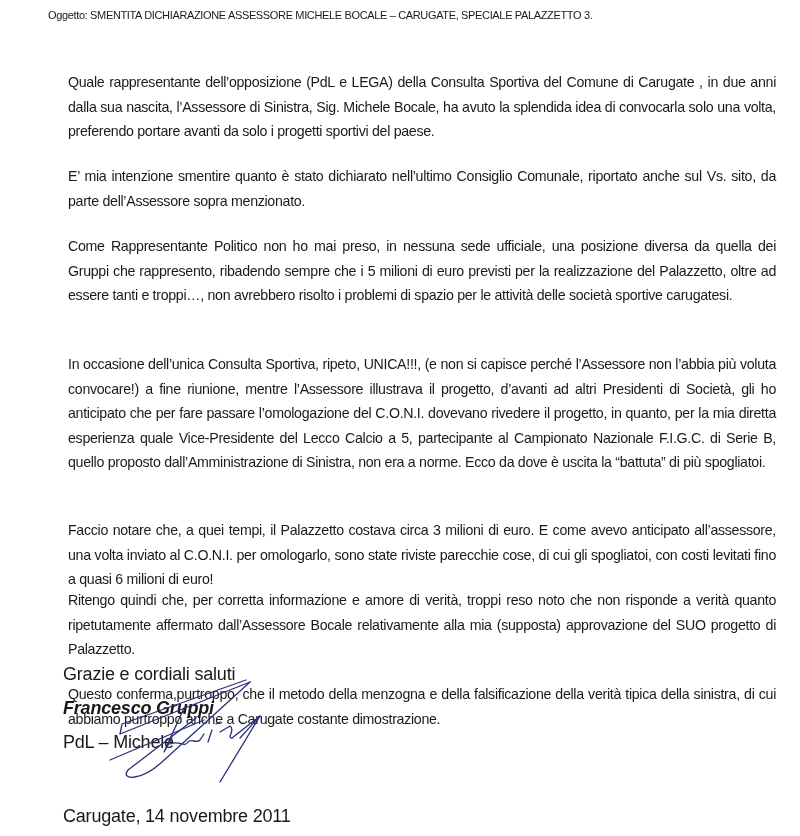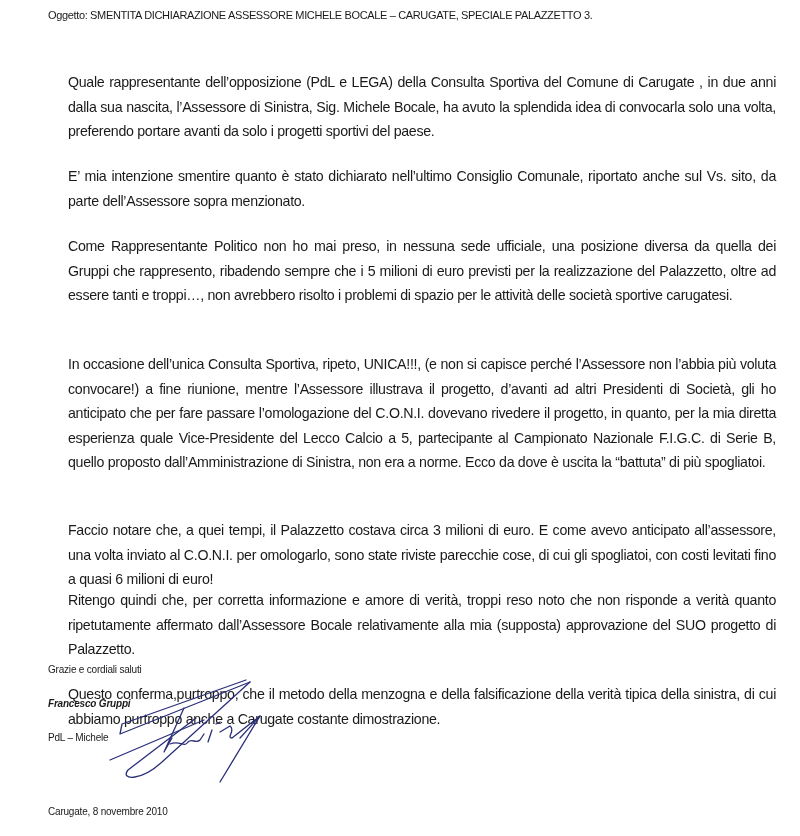--- a/index.html
+++ b/index.html
@@ -11,42 +11,42 @@
     .page { position: absolute; left: 48px; top: 0; width: 708px; }
     .subject {
       position: absolute; top: 9px; left: 0; width: 740px;
       font-size: 11px; letter-spacing: -0.35px; white-space: nowrap;
     }
     .para {
       position: absolute; left: 4px; width: 708px;
       font-size: 14.2px; line-height: 24.6px; text-align: justify;
       letter-spacing: -0.3px; margin: 16px;
     }
-    .closing { position: absolute; left: 0; font-size: 10px; letter-spacing: -0.2px; white-space: nowrap; }
+    .closing { position: absolute; left: 15px; font-size: 18px; letter-spacing: -0.2px; white-space: nowrap; }
     .signer { font-weight: bold; font-style: italic; }
     .signature { position: absolute; left: 100px; top: 678px; width: 180px; height: 112px; }
   </style>
 </head>
 <body>
 
 <div class="page">
   <div class="subject">Oggetto: SMENTITA DICHIARAZIONE ASSESSORE MICHELE BOCALE – CARUGATE, SPECIALE PALAZZETTO 3.</div>
 
   <p class="para" style="top:54px">Quale rappresentante dell’opposizione (PdL e LEGA) della Consulta Sportiva del Comune di Carugate , in due anni dalla sua nascita, l’Assessore di Sinistra, Sig. Michele Bocale, ha avuto la splendida idea di convocarla solo una volta, preferendo portare avanti da solo i progetti sportivi del paese.</p>
   <p class="para" style="top:148px">E’ mia intenzione smentire quanto è stato dichiarato nell’ultimo Consiglio Comunale, riportato anche sul Vs. sito, da parte dell’Assessore sopra menzionato.</p>
   <p class="para" style="top:218px">Come Rappresentante Politico non ho mai preso, in nessuna sede ufficiale, una posizione diversa da quella dei Gruppi che rappresento, ribadendo sempre che i 5 milioni di euro previsti per la realizzazione del Palazzetto, oltre ad essere tanti e troppi…, non avrebbero risolto i problemi di spazio per le attività delle società sportive carugatesi.</p>
   <p class="para" style="top:336px">In occasione dell’unica  Consulta Sportiva, ripeto, UNICA!!!, (e non si capisce perché l’Assessore non l’abbia più voluta convocare!) a fine riunione, mentre l’Assessore illustrava il progetto, d’avanti ad altri Presidenti di Società, gli ho anticipato che per fare passare l’omologazione del C.O.N.I. dovevano rivedere il progetto, in quanto, per la mia diretta esperienza quale Vice-Presidente del Lecco Calcio a 5, partecipante al Campionato Nazionale F.I.G.C. di Serie B, quello proposto dall’Amministrazione di Sinistra, non era a norme. Ecco da dove è uscita la “battuta” di più spogliatoi.</p>
   <p class="para" style="top:502px">Faccio notare che, a quei tempi, il Palazzetto costava circa 3 milioni di euro. E come avevo anticipato all’assessore, una volta inviato al C.O.N.I. per omologarlo, sono state riviste parecchie cose, di cui gli spogliatoi, con costi levitati fino a quasi  6 milioni di euro!</p>
   <p class="para" style="top:572px">Ritengo quindi che, per corretta informazione e amore di verità, troppi reso noto che non risponde a verità quanto ripetutamente affermato dall’Assessore Bocale relativamente alla mia (supposta) approvazione del SUO progetto di Palazzetto.</p>
   <p class="para" style="top:666px">Questo conferma,purtroppo, che il metodo della menzogna e della falsificazione della verità tipica della sinistra, di cui abbiamo purtroppo anche a Carugate costante dimostrazione.</p>
 
   <div class="closing" style="top:664px">Grazie e cordiali saluti</div>
   <div class="closing signer" style="top:698px">Francesco Gruppi</div>
   <div class="closing" style="top:732px">PdL – Michele</div>
-  <div class="closing" style="top:806px">Carugate, 8 novembre 2010</div>
+  <div class="closing" style="top:806px">Carugate, 14 novembre 2011</div>
 </div>
 
 <svg class="signature" viewBox="0 0 180 112">
   <g fill="none" stroke="#2b2f7a" stroke-width="1.3" stroke-linecap="round" stroke-linejoin="round">
     <path d="M150 4 L20 56 L22 46 L146 2"></path>
     <path d="M150 4 L62 84 C40 104 20 102 28 92 L96 40"></path>
     <path d="M84 30 L64 74 L72 60"></path>
     <path d="M10 82 L104 42"></path>
     <path d="M70 66 C80 62 84 70 88 64 C92 60 96 66 100 62 L104 56"></path>
     <path d="M112 52 L108 64"></path>

